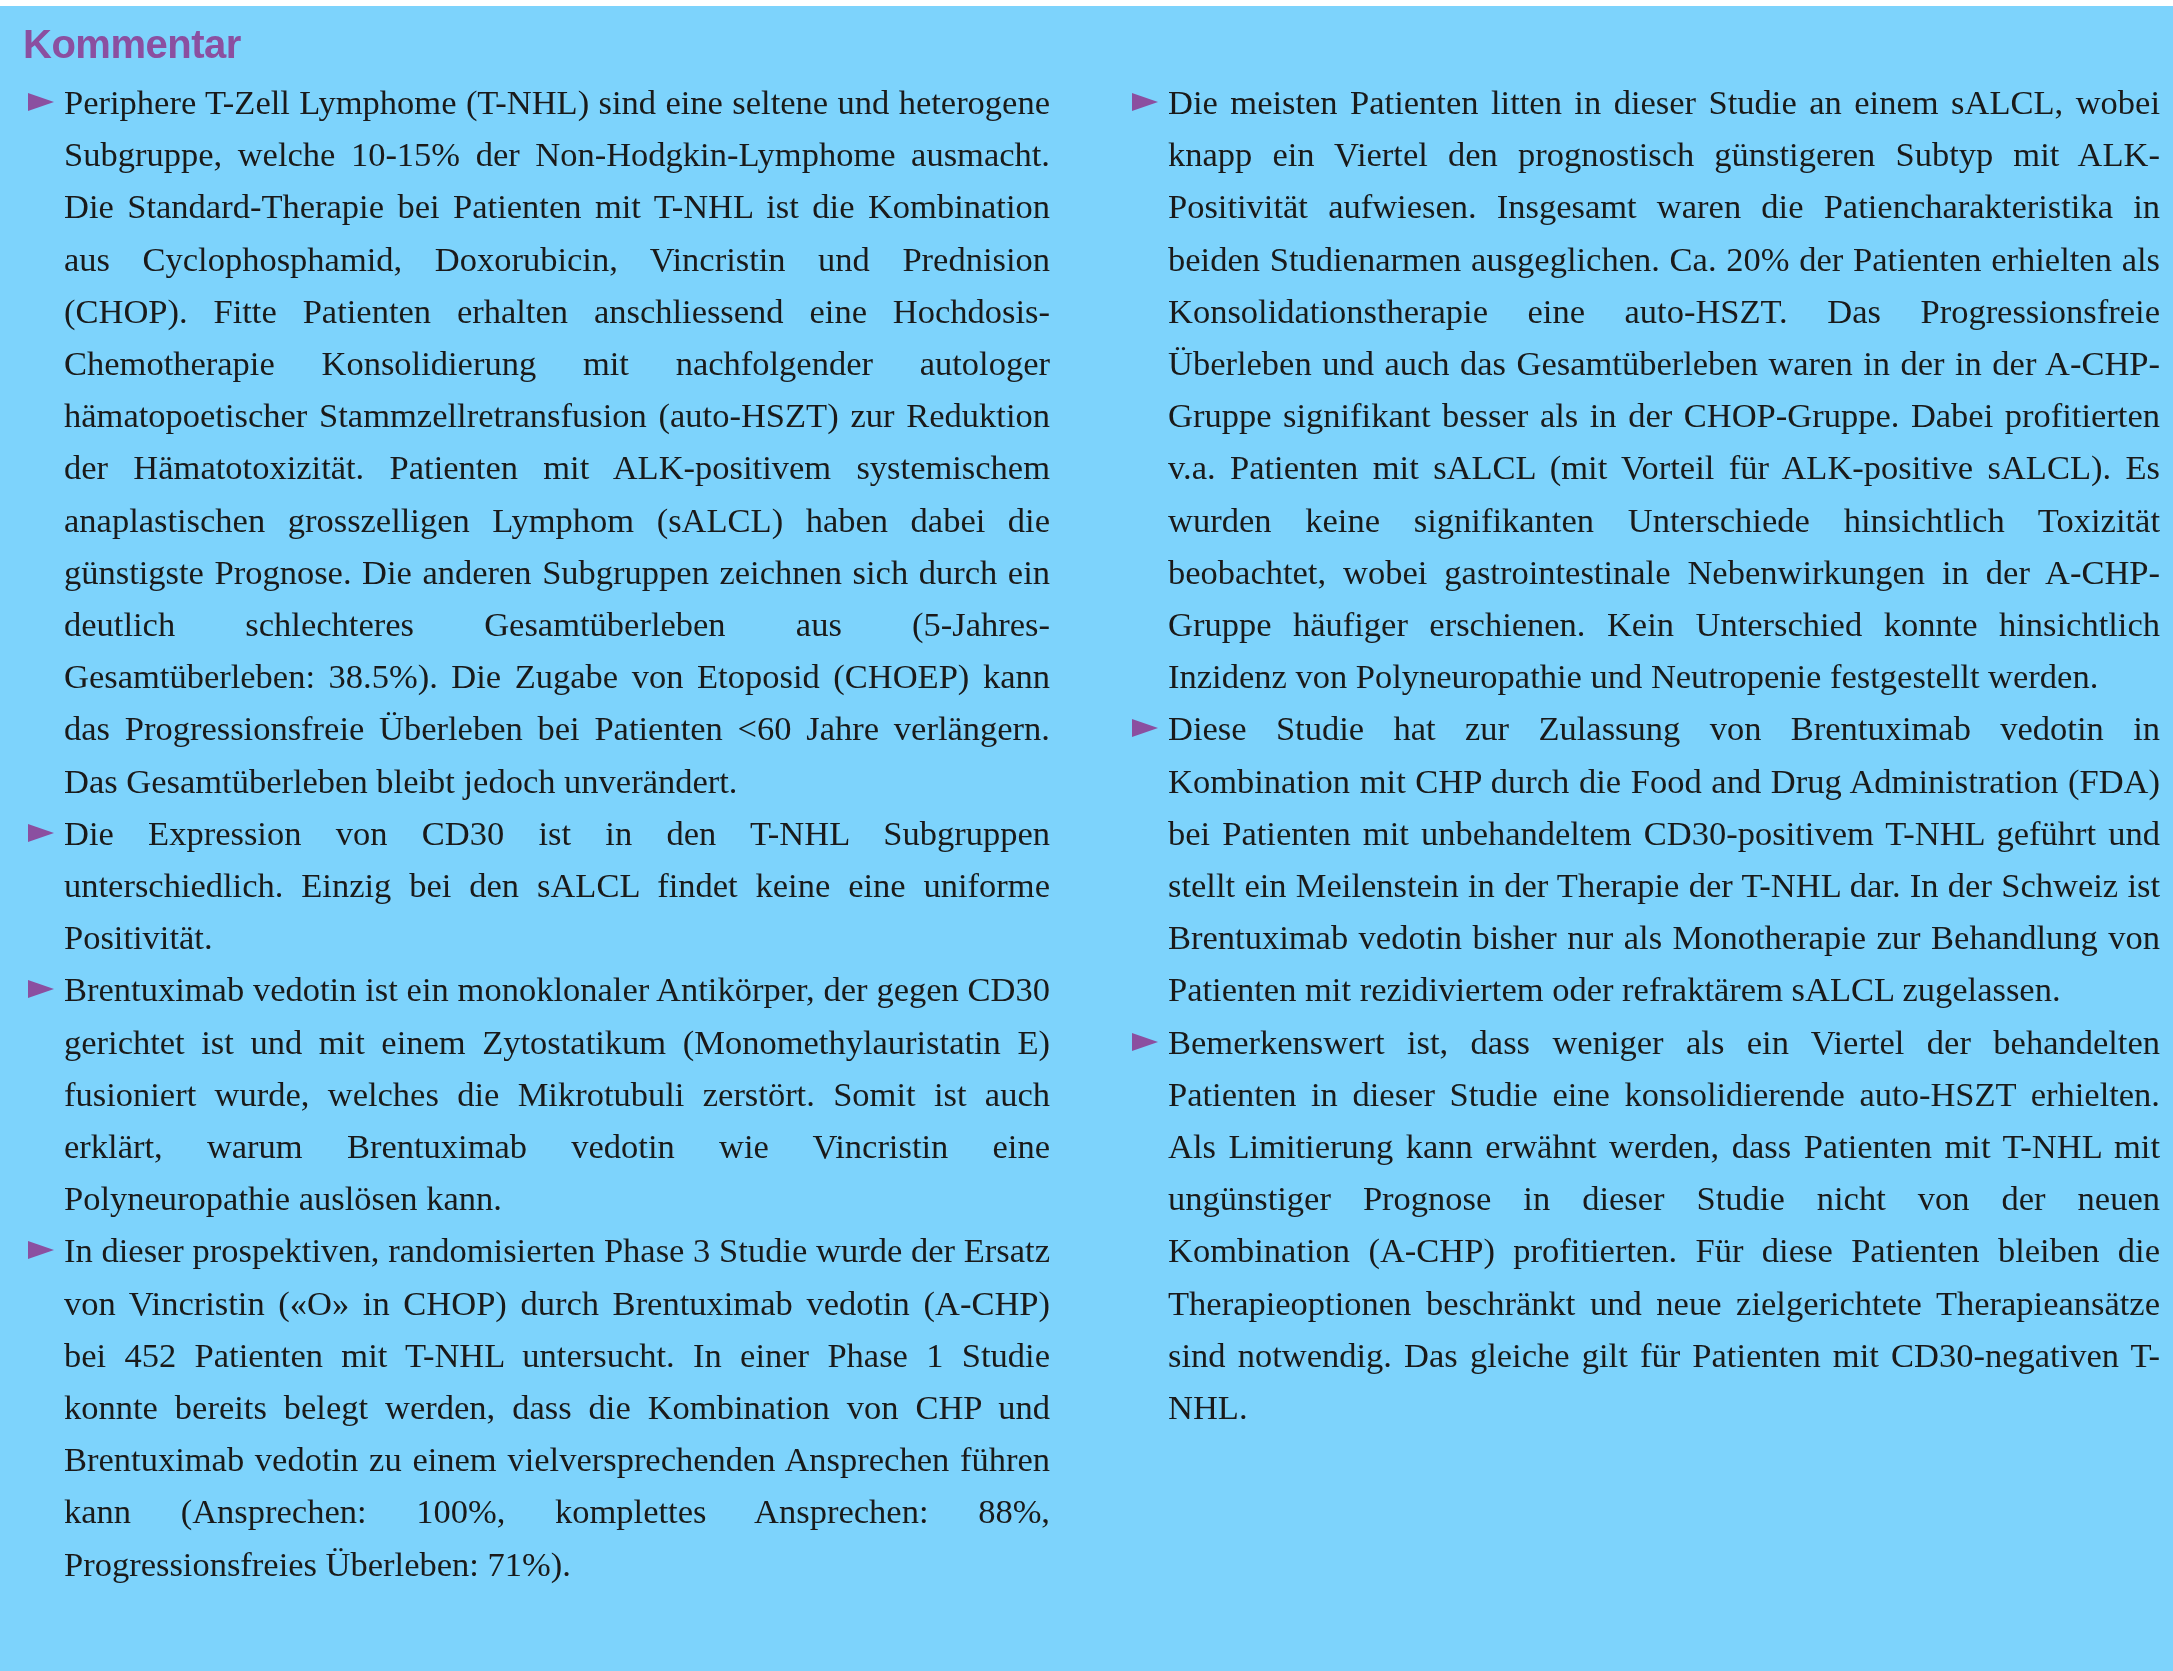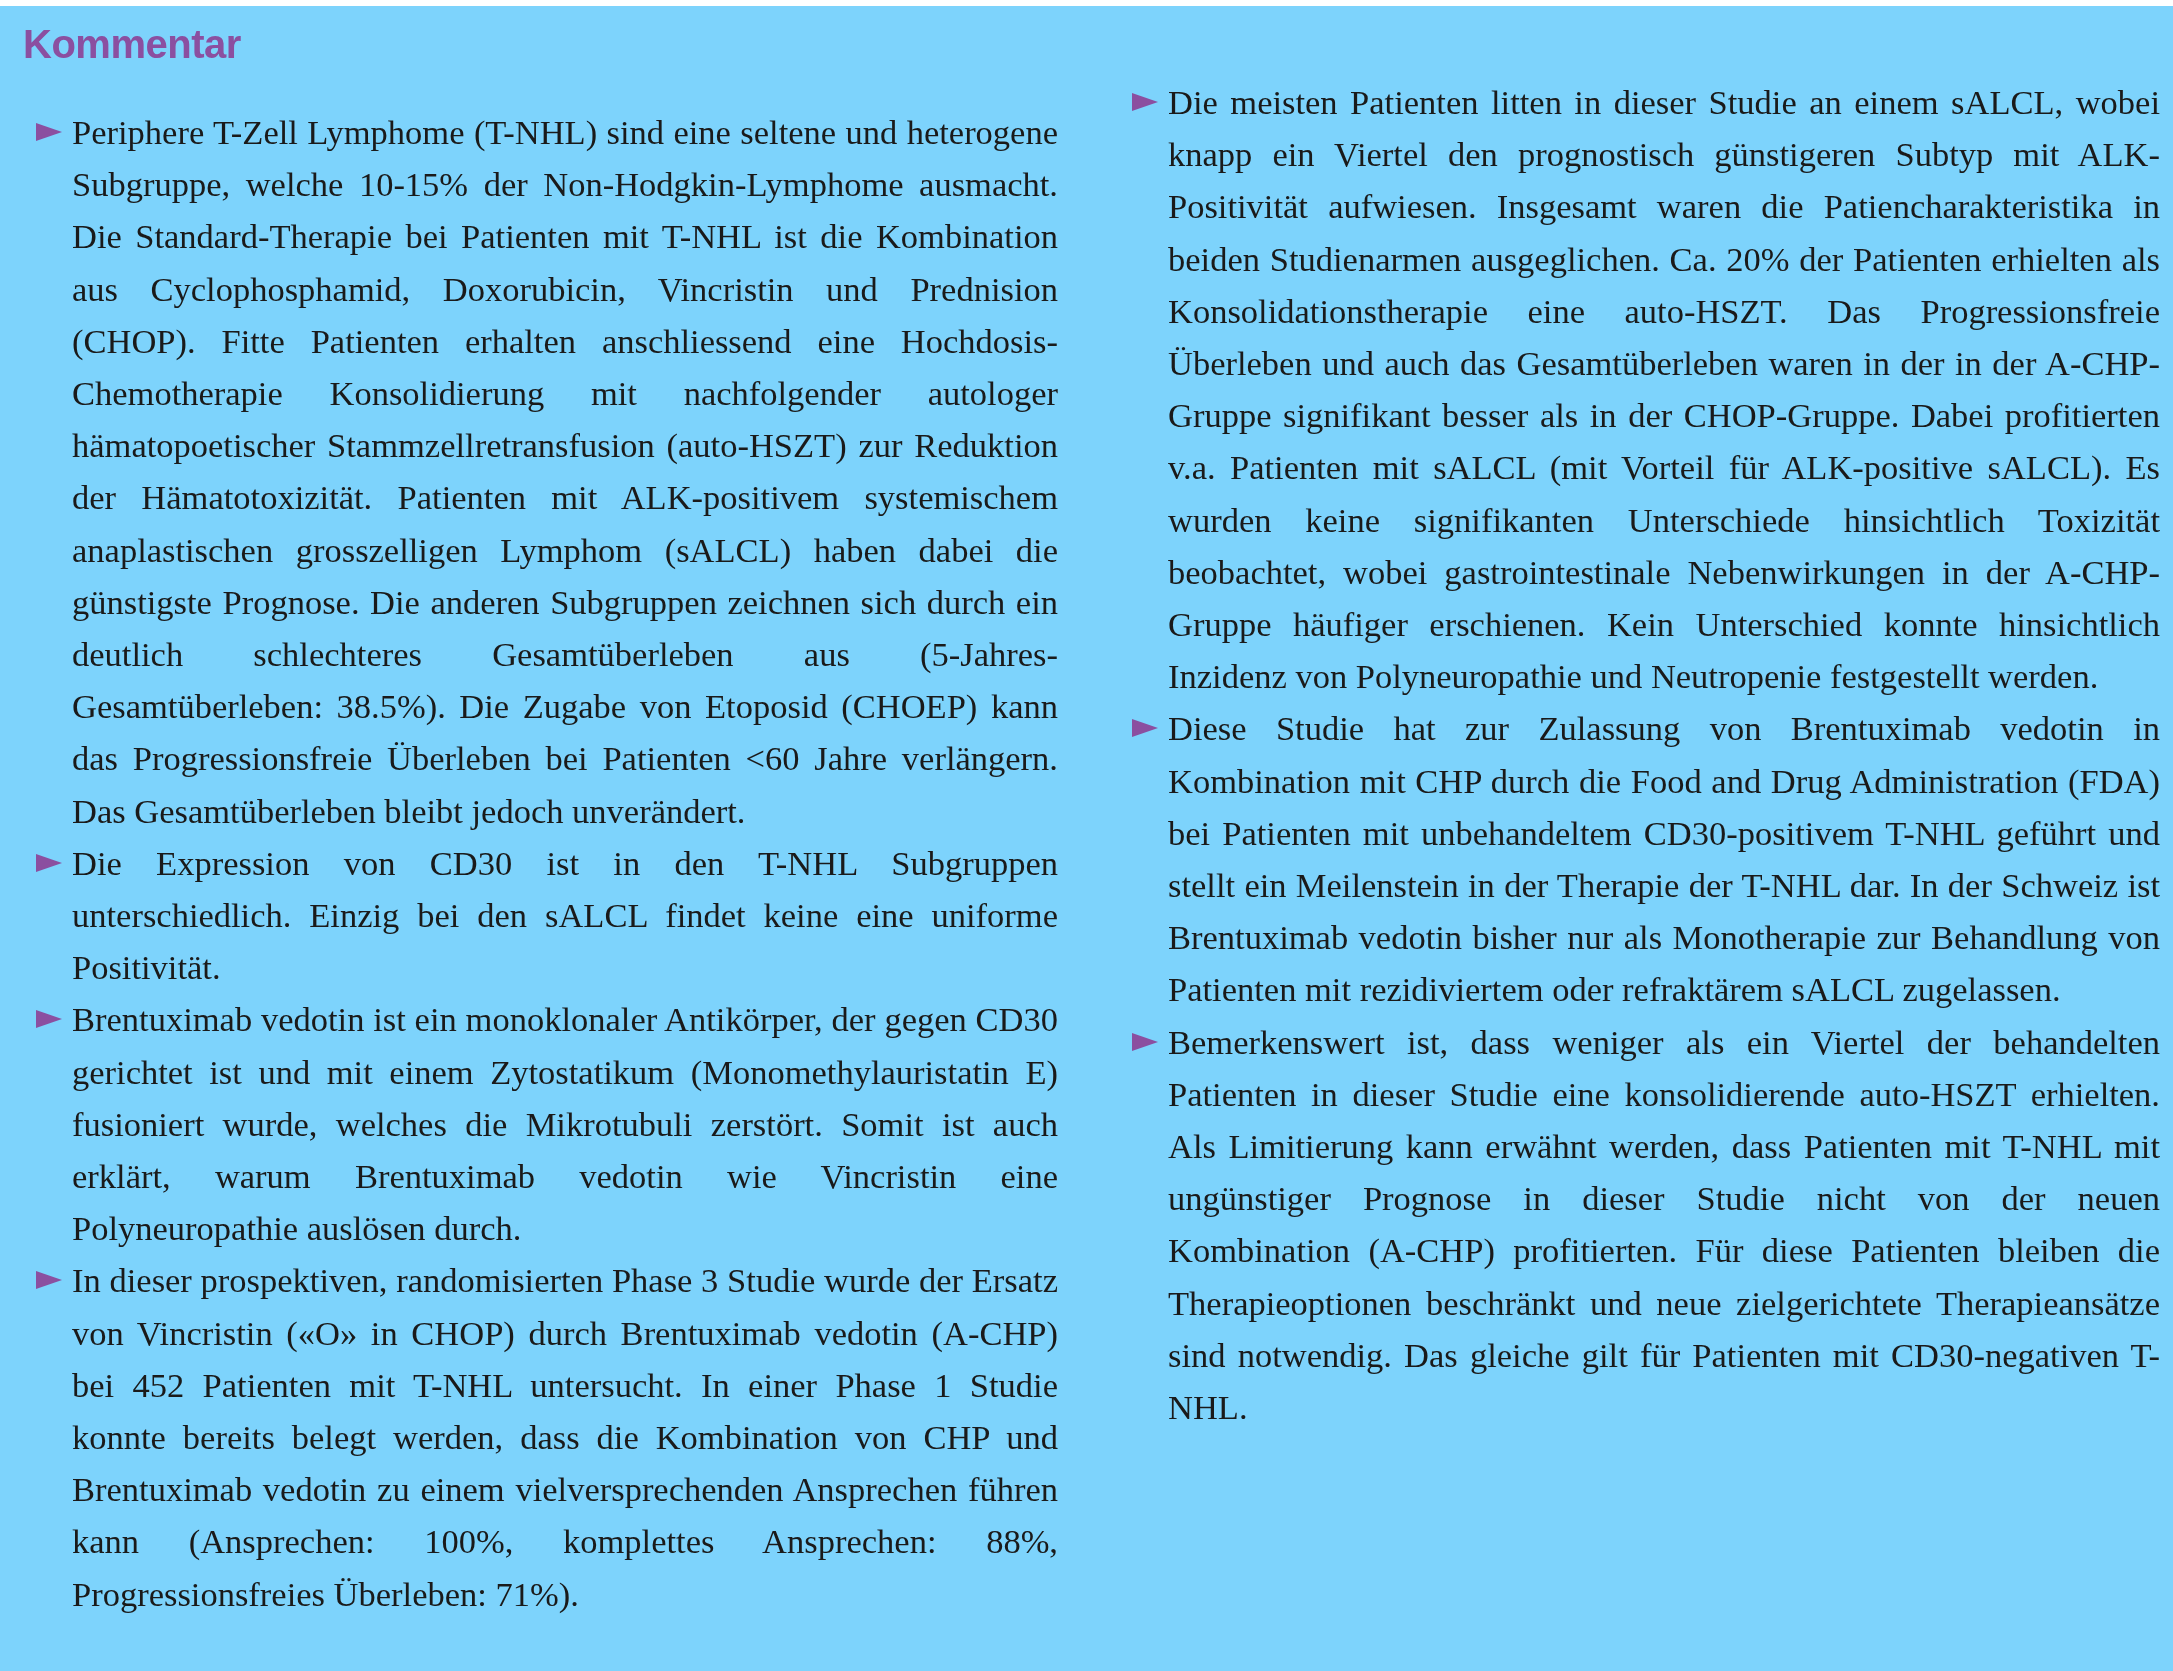--- a/index.html
+++ b/index.html
@@ -17,21 +17,21 @@
     position:absolute; left:23px; top:12px;
     font-family:"Liberation Sans", "DejaVu Sans", sans-serif;
     font-weight:bold; font-size:40px; letter-spacing:-0.5px;
     color:#8b4fa0; line-height:52px;
   }
   .col {
     position:absolute; top:70px;
     font-size:34.5px; line-height:52.2px;
     text-align:justify; hyphens:manual;
   }
-  .col.left { left:32px; width:1026px;margin-top:30px; }
+  .col.left { left:24px; width:1026px; }
   .col.right { left:1128px; width:1032px; }
   .item { position:relative; padding-left:40px; margin:0; }
   .bullet {
     position:absolute; left:4px; top:17px;
     width:0; height:0;
     border-top:9px solid transparent;
     border-bottom:9px solid transparent;
     border-left:26px solid #8b4fa0;
   }
   .text { display:block; text-align:justify; text-align-last:left; }
@@ -46,21 +46,21 @@
     <div class="item">
       <span class="bullet"></span>
       <span class="text">Periphere T-Zell Lymphome (T-NHL) sind eine seltene und heterogene Subgruppe, welche 10-15% der Non-Hodgkin-Lymphome ausmacht. Die Standard-Therapie bei Patienten mit T-NHL ist die Kombination aus Cyclophosphamid, Doxorubicin, Vincristin und Prednision (CHOP). Fitte Patienten erhalten anschliessend eine Hochdosis-Chemotherapie Konsolidierung mit nachfolgender autologer hämatopoetischer Stammzellretransfusion (auto-HSZT) zur Reduktion der Hämatotoxizität. Patienten mit ALK-positivem systemischem anaplastischen grosszelligen Lymphom (sALCL) haben dabei die günstigste Prognose. Die anderen Subgruppen zeichnen sich durch ein deutlich schlechteres Gesamtüberleben aus (5-Jahres-Gesamtüberleben: 38.5%). Die Zugabe von Etoposid (CHOEP) kann das Progressionsfreie Überleben bei Patienten &lt;60 Jahre verlängern. Das Gesamtüberleben bleibt jedoch unverändert.</span>
     </div>
     <div class="item">
       <span class="bullet"></span>
       <span class="text">Die Expression von CD30 ist in den T-NHL Subgruppen unterschiedlich. Einzig bei den sALCL findet keine eine uniforme Positivität.</span>
     </div>
     <div class="item">
       <span class="bullet"></span>
-      <span class="text">Brentuximab vedotin ist ein monoklonaler Antikörper, der gegen CD30 gerichtet ist und mit einem Zytostatikum (Monomethylauristatin E) fusioniert wurde, welches die Mikrotubuli zerstört. Somit ist auch erklärt, warum Brentuximab vedotin wie Vincristin eine Polyneuropathie auslösen durch.</span>
+      <span class="text">Brentuximab vedotin ist ein monoklonaler Antikörper, der gegen CD30 gerichtet ist und mit einem Zytostatikum (Monomethylauristatin E) fusioniert wurde, welches die Mikrotubuli zerstört. Somit ist auch erklärt, warum Brentuximab vedotin wie Vincristin eine Polyneuropathie auslösen kann.</span>
     </div>
     <div class="item">
       <span class="bullet"></span>
       <span class="text">In dieser prospektiven, randomisierten Phase 3 Studie wurde der Ersatz von Vincristin («O» in CHOP) durch Brentuximab vedotin (A-CHP) bei 452 Patienten mit T-NHL untersucht. In einer Phase 1 Studie konnte bereits belegt werden, dass die Kombination von CHP und Brentuximab vedotin zu einem vielversprechenden Ansprechen führen kann (Ansprechen: 100%, komplettes Ansprechen: 88%, Progressionsfreies Überleben: 71%).</span>
     </div>
   </div>
 
   <div class="col right">
     <div class="item">
       <span class="bullet"></span>

